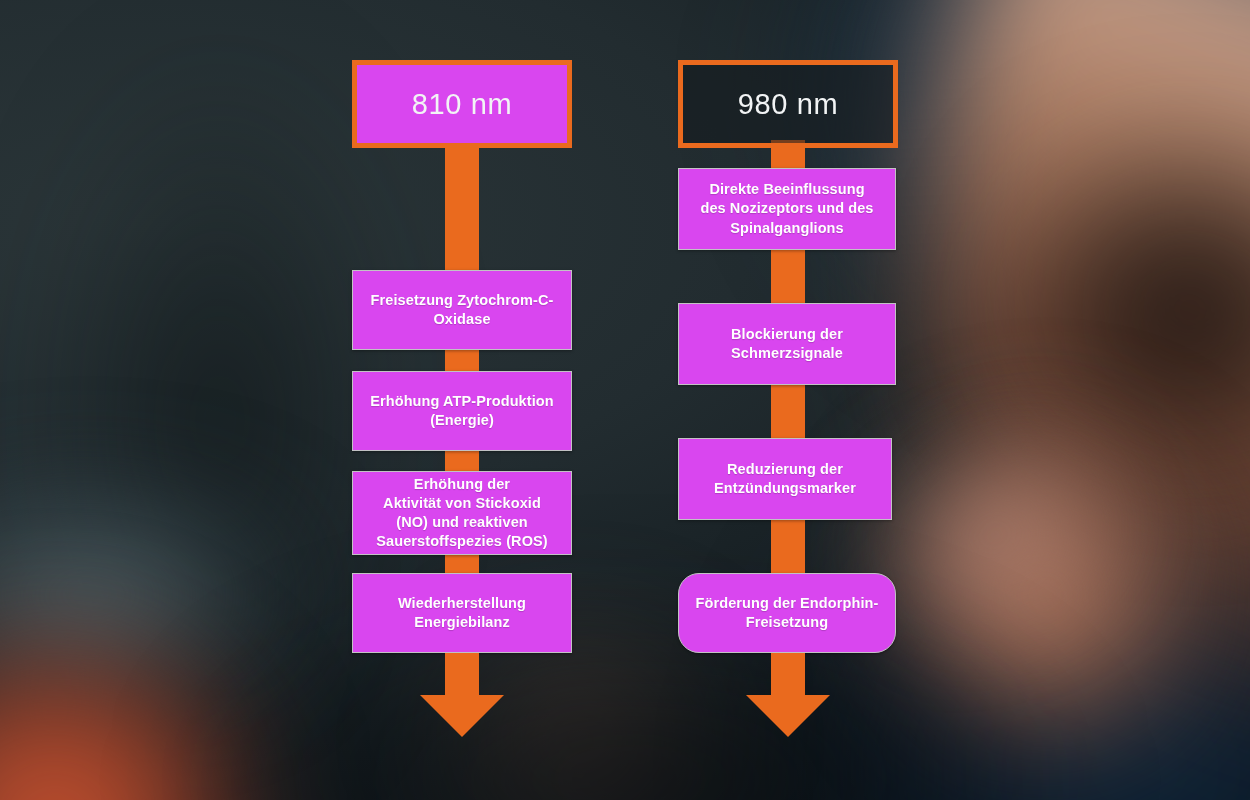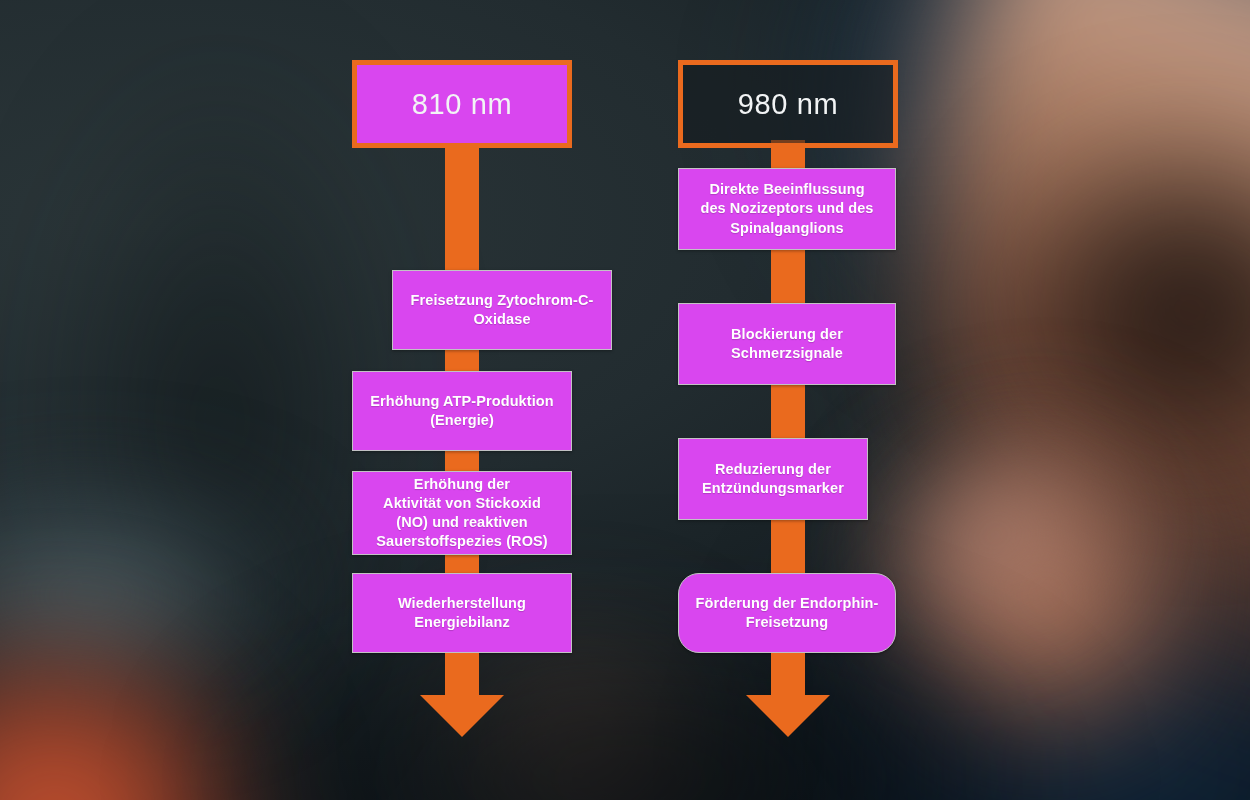--- a/index.html
+++ b/index.html
@@ -107,21 +107,21 @@
 
 <div id="flow">
 
   <div class="column" id="col-810" style="left:352px; width:220px;">
     <div class="connector" style="top:140px; height:520px;"></div>
 
     <div class="header-box opaque" style="top:60px; width:220px; height:88px;">
       <span class="header-label">810 nm</span>
     </div>
 
-    <div class="step-box" style="top:270px; width:220px; height:80px;margin-left:40px;">
+    <div class="step-box" style="top:270px; width:220px; height:80px;">
       <span class="step-label">Freisetzung Zytochrom-C-
 Oxidase</span>
     </div>
     <div class="step-box" style="top:371px; width:220px; height:80px;">
       <span class="step-label">Erhöhung ATP-Produktion
 (Energie)</span>
     </div>
     <div class="step-box" style="top:471px; width:220px; height:84px;">
       <span class="step-label">Erhöhung der
 Aktivität von Stickoxid
@@ -148,21 +148,21 @@
 
     <div class="step-box" style="top:168px; width:218px; height:82px;">
       <span class="step-label">Direkte Beeinflussung
 des Nozizeptors und des
 Spinalganglions</span>
     </div>
     <div class="step-box" style="top:303px; width:218px; height:82px;">
       <span class="step-label">Blockierung der
 Schmerzsignale</span>
     </div>
-    <div class="step-box" style="top:438px; width:190px; height:82px;">
+    <div class="step-box" style="top:438px; width:214px; height:82px;">
       <span class="step-label">Reduzierung der
 Entzündungsmarker</span>
     </div>
     <div class="step-box" style="top:573px; width:218px; height:80px;border-radius:21px;">
       <span class="step-label">Förderung der Endorphin-
 Freisetzung</span>
     </div>
 
     <div class="arrow" style="top:653px; height:84px;">
       <div class="stem" style="height:42px;"></div>

